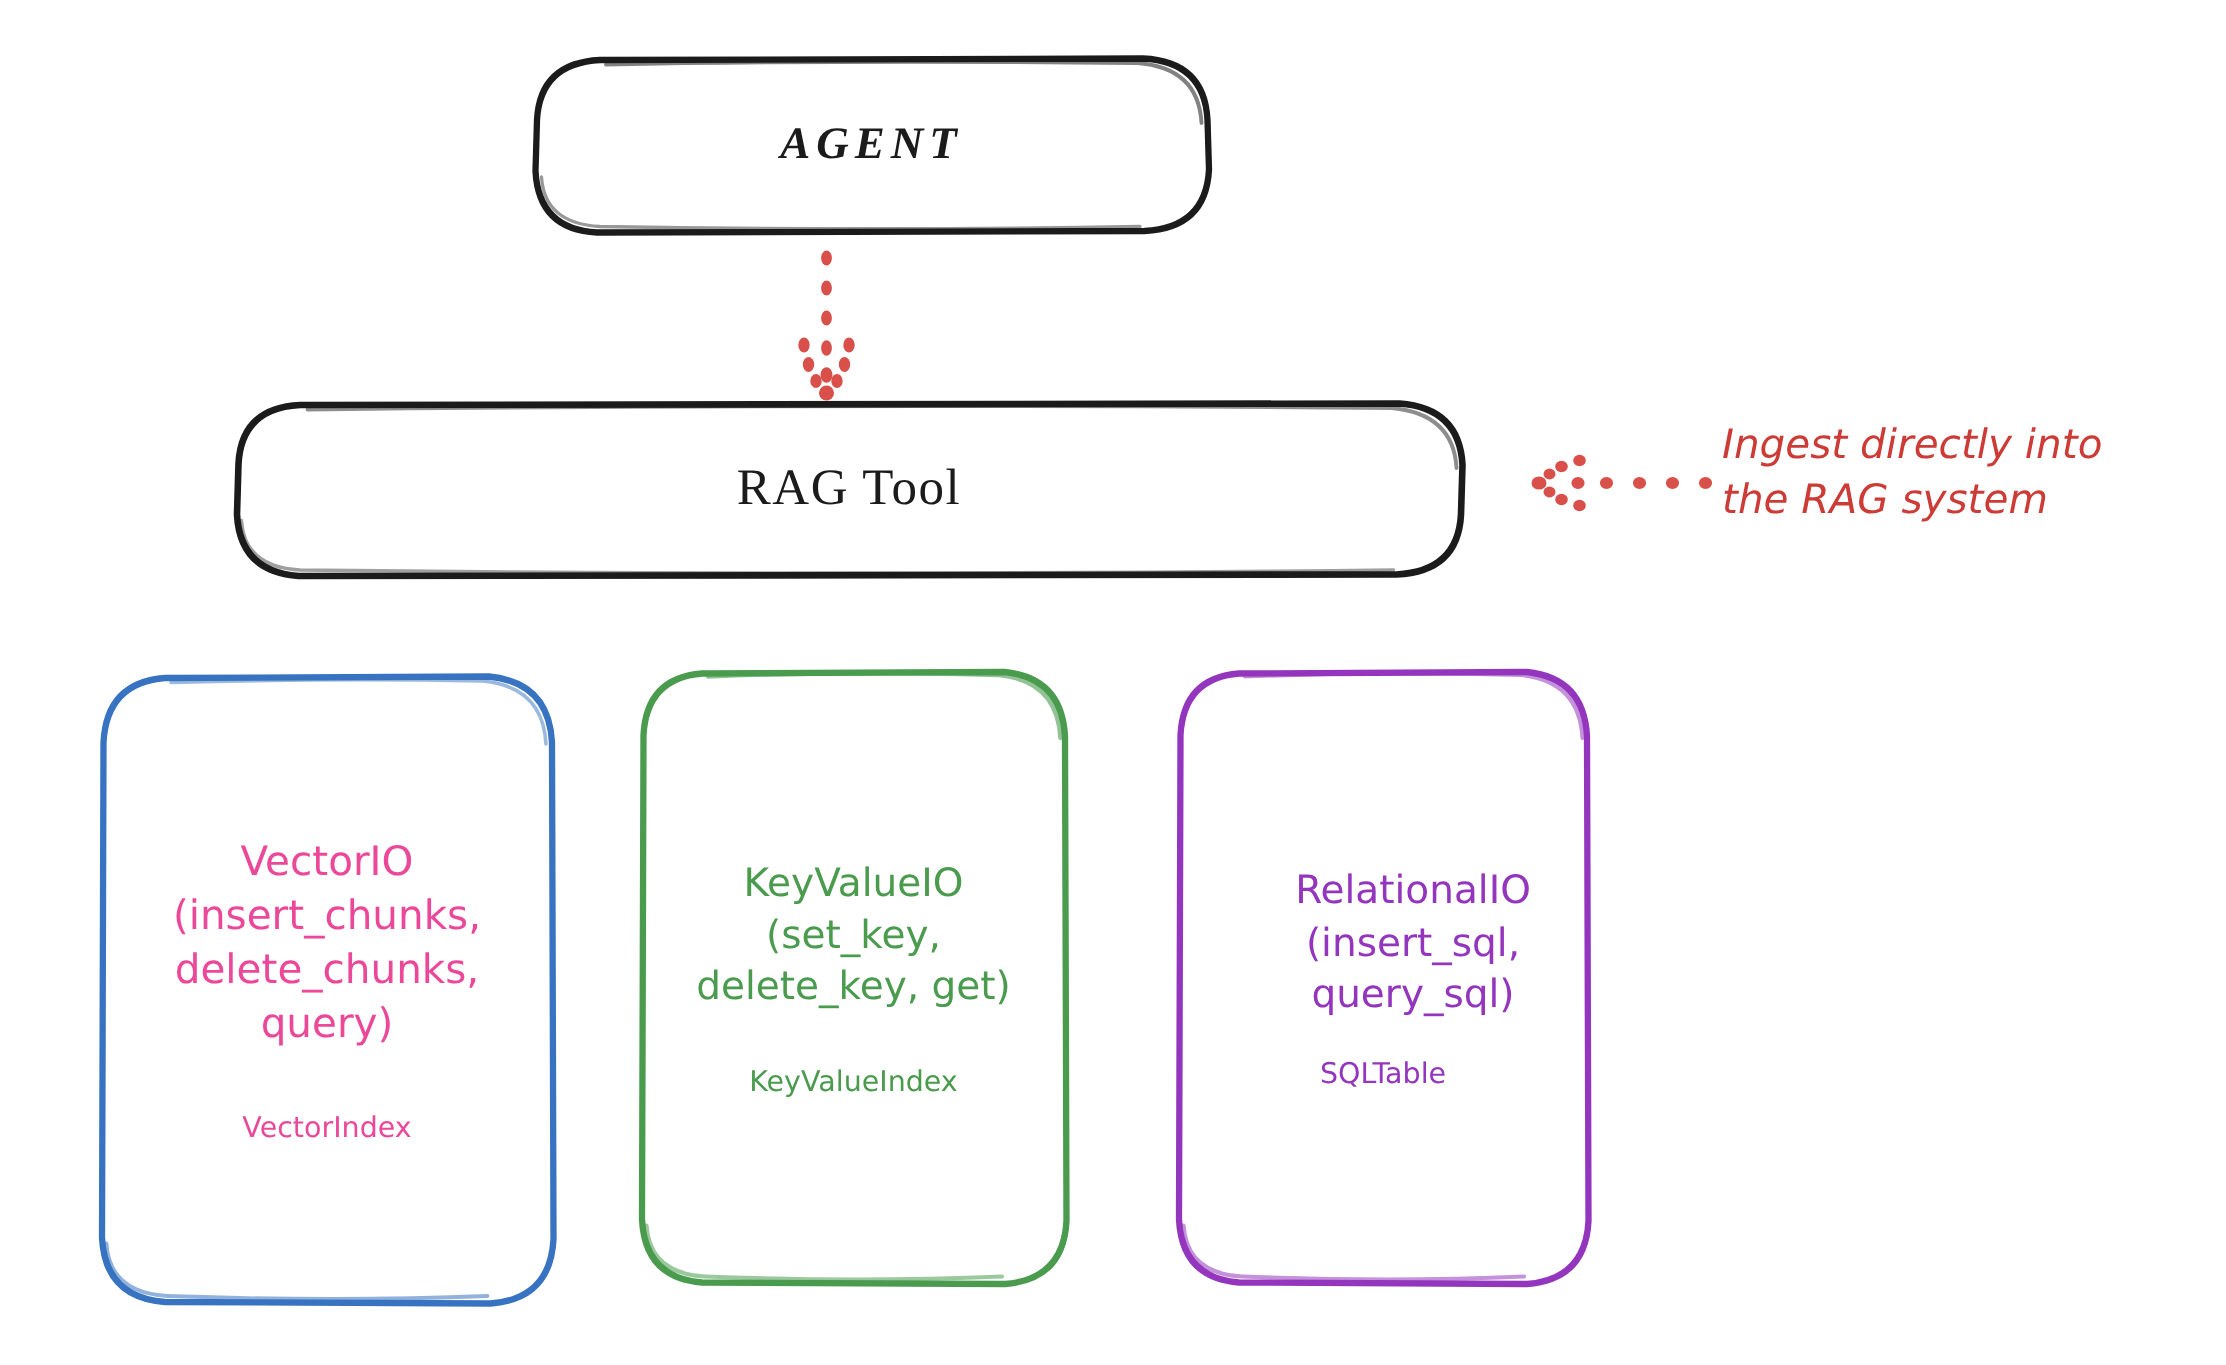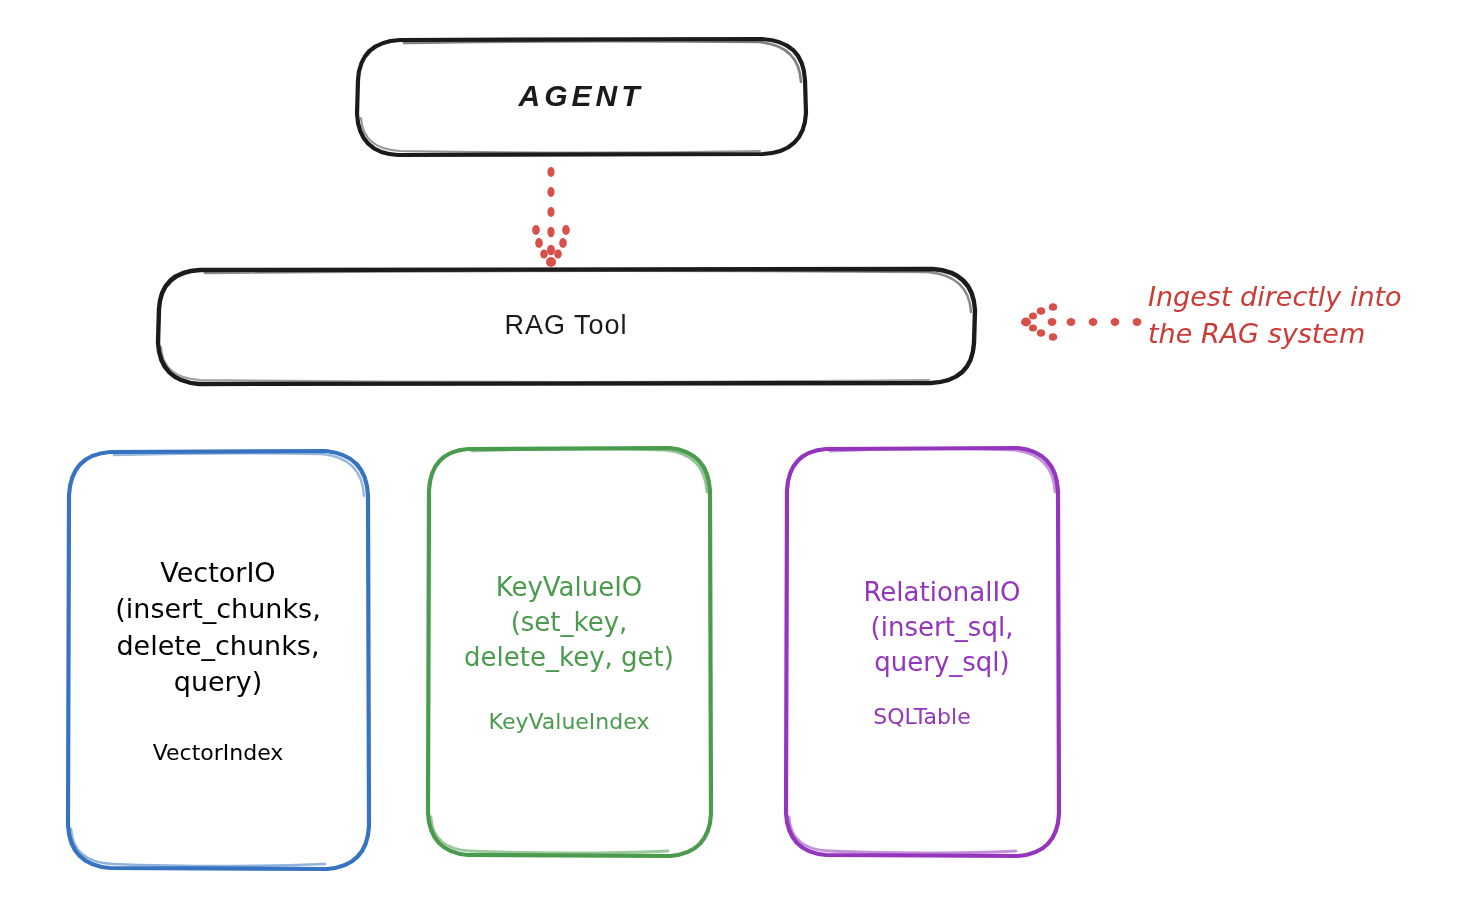--- a/index.html
+++ b/index.html
@@ -50,31 +50,31 @@
   }
 
   .label-dark {
     position: relative;
     z-index: 3;
     color: #1b1b1b;
     font-size: 29px;
     letter-spacing: 0.5px;
     font-style: italic;
     font-weight: 600;
-    font-family: Liberation Sans, sans-serif;
+    font-family: Liberation Serif, serif;
   }
   .label-agent {
     letter-spacing: 4px;
     font-size: 30px;
   }
   .label-ragtool {
     font-style: normal;
     font-weight: 500;
     letter-spacing: 1px;
-    font-size: 27px;
+    font-size: 34px;
   }
 
   
   .node-vector {
     left: 68px;
     top: 450px;
     width: 300px;
     height: 420px;
   }
   .node-keyvalue {
@@ -95,26 +95,26 @@
     z-index: 3;
     font-size: 26px;
     line-height: 1.34;
     font-weight: 500;
     white-space: pre-line;
     font-family: "DejaVu Sans", sans-serif;
   }
   .prov-index {
     position: relative;
     z-index: 3;
-    font-size: 22px;
+    font-size: 19px;
     font-weight: 500;
     margin-top: 36px;
     font-family: "DejaVu Sans", sans-serif;
   }
-  .c-blue   { color: #000000; }
+  .c-blue   { color: #ec4899; }
   .c-green  { color: #4a9b4e; }
   .c-purple { color: #9436bd; }
 
   .node-vector .prov-text     { font-size: 27px; }
   .node-keyvalue .prov-text   { font-size: 26px; }
   .node-relational .prov-text { font-size: 26px; margin-left: 40px; }
 
   .node-vector .prov-index    { margin-top: 40px; }
   .node-keyvalue .prov-index  { margin-top: 34px; }
   .node-relational .prov-index{ margin-top: 24px; }

